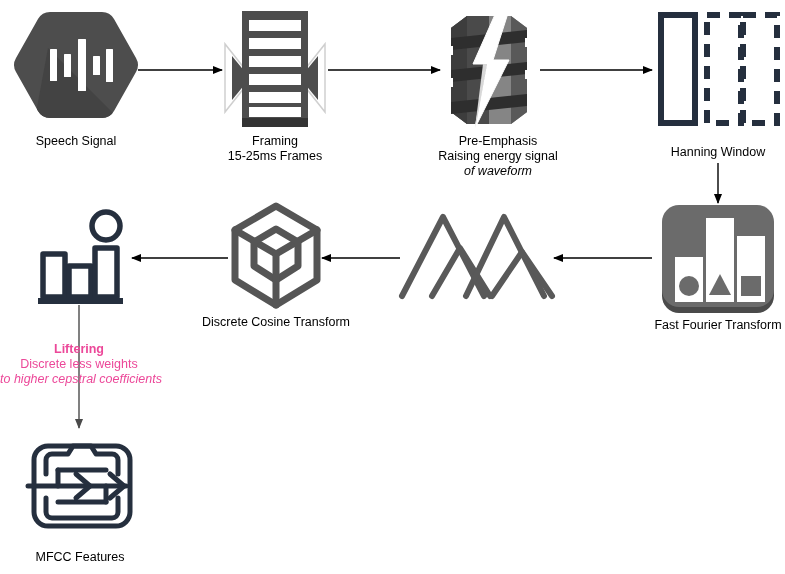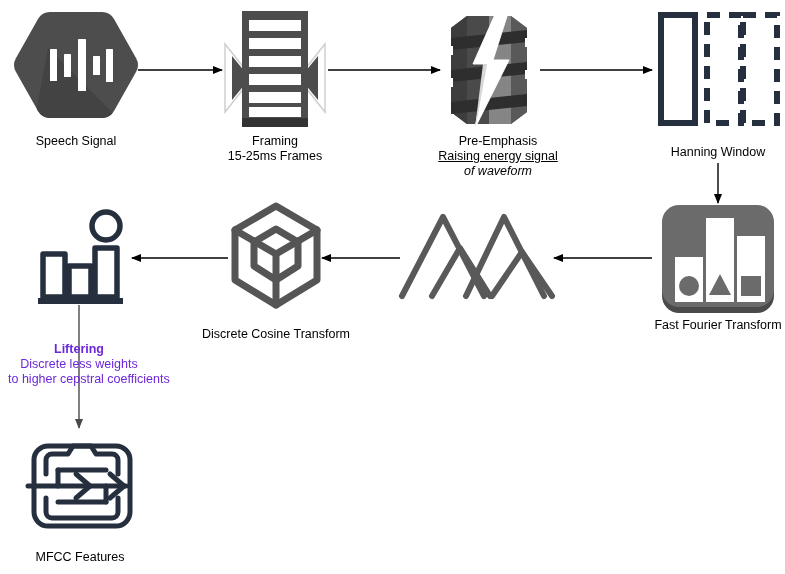--- a/index.html
+++ b/index.html
@@ -26,21 +26,21 @@
   .label {
     position: absolute;
     text-align: center;
     font-size: 12.5px;
     line-height: 15px;
     color: #000000;
     white-space: pre;
     letter-spacing: 0px;
   }
   .label-dark {
-    color: #6d28d9;
+    color: #ec4899;
   }
   svg { display: block; overflow: visible; }
 </style>
 </head>
 <body>
 
 <div id="canvas">
 
   <svg width="785" height="574" style="position:absolute;left:0;top:0;">
     <defs>
@@ -135,21 +135,21 @@
         <rect x="11" y="70" width="5" height="9"></rect>
         <rect x="88" y="30" width="5" height="9"></rect>
         <rect x="88" y="62" width="5" height="9"></rect>
       </g>
 
       <polygon points="60,2 36,56 50,56 38,120 72,52 56,52 72,2" fill="#ffffff" stroke="#ffffff" stroke-width="1"></polygon>
       <polygon points="46,56 50,56 40,112 38,120" fill="#d8d8d8"></polygon>
     </svg>
   </div>
   <div class="label" style="left:408px;top:134px;width:180px;">Pre-Emphasis</div>
-  <div class="label" style="left:408px;top:149px;width:180px;text-decoration:underline;">Raising energy signal</div>
+  <div class="label" style="left:408px;top:149px;width:180px;">Raising energy signal</div>
   <div class="label" style="left:408px;top:164px;width:180px;font-style:italic;">of waveform</div>
 
   <div class="node" style="left:655px;top:10px;">
     <svg width="126" height="118" viewBox="0 0 126 118">
       <rect x="6" y="5" width="34" height="108" fill="none" stroke="#252f3e" stroke-width="6"></rect>
       <rect x="52" y="5" width="34" height="108" fill="none" stroke="#252f3e" stroke-width="6" stroke-dasharray="13 9"></rect>
       <rect x="88" y="5" width="34" height="108" fill="none" stroke="#252f3e" stroke-width="6" stroke-dasharray="13 9"></rect>
     </svg>
   </div>
   <div class="label" style="left:648px;top:145px;width:140px;">Hanning Window</div>
@@ -187,36 +187,36 @@
 
         <polygon points="48,6 89,30 89,80 48,105 7,80 7,30"></polygon>
 
         <polyline points="7,30 48,54 89,30"></polyline>
         <polyline points="26,42 48,29 70,42 70,66 48,80 26,66 26,42"></polyline>
 
         <line x1="48" y1="54" x2="48" y2="105"></line>
       </g>
     </svg>
   </div>
-  <div class="label" style="left:196px;top:315px;width:160px;margin-top:12px;">Discrete Cosine Transform</div>
+  <div class="label" style="left:196px;top:315px;width:160px;">Discrete Cosine Transform</div>
 
   <div class="node" style="left:32px;top:208px;">
     <svg width="100" height="98" viewBox="0 0 100 98">
       <g fill="none" stroke="#252f3e" stroke-width="5.5" stroke-linejoin="round">
         <rect x="11" y="46" width="22" height="43"></rect>
         <rect x="37" y="58" width="22" height="31"></rect>
         <rect x="63" y="40" width="22" height="49"></rect>
         <circle cx="74" cy="18" r="14"></circle>
       </g>
       <rect x="6" y="90" width="85" height="6" fill="#252f3e"></rect>
     </svg>
   </div>
   <div class="label label-dark" style="left:0px;top:342px;width:158px;font-weight:bold;">Liftering</div>
   <div class="label label-dark" style="left:0px;top:357px;width:158px;">Discrete less weights</div>
-  <div class="label label-dark" style="left:8px;top:372px;width:158px;">to higher cepstral coefficients</div>
+  <div class="label label-dark" style="left:0px;top:372px;width:158px;font-style:italic;">to higher cepstral coefficients</div>
 
   <div class="node" style="left:28px;top:440px;">
     <svg width="108" height="92" viewBox="0 0 108 92">
       <g fill="none" stroke="#252f3e" stroke-width="5" stroke-linejoin="round" stroke-linecap="round">
 
         <rect x="6" y="6" width="96" height="80" rx="14"></rect>
 
         <path d="M18 34 L18 20 A6 6 0 0 1 24 14 L40 14 L45 6 L63 6 L68 14 L84 14 A6 6 0 0 1 90 20 L90 34"></path>
         <path d="M18 58 L18 72 A6 6 0 0 0 24 78 L84 78 A6 6 0 0 0 90 72 L90 58"></path>
 

